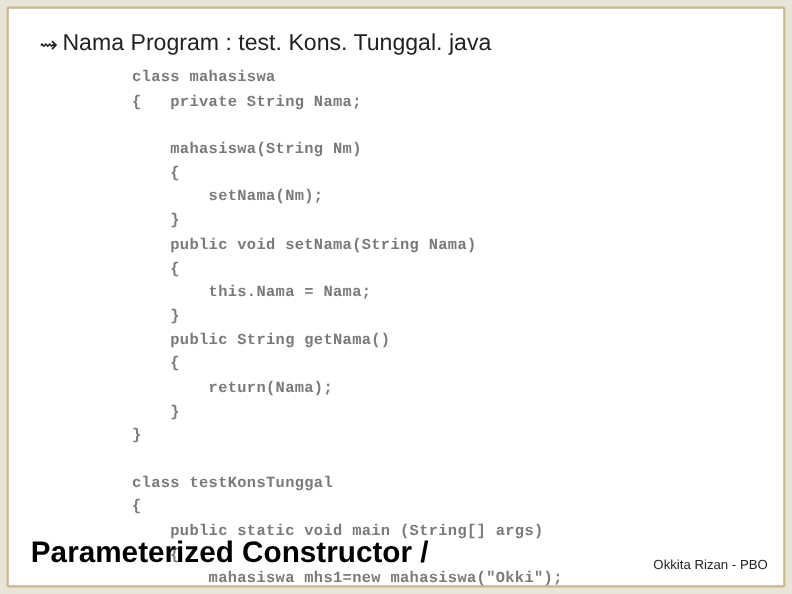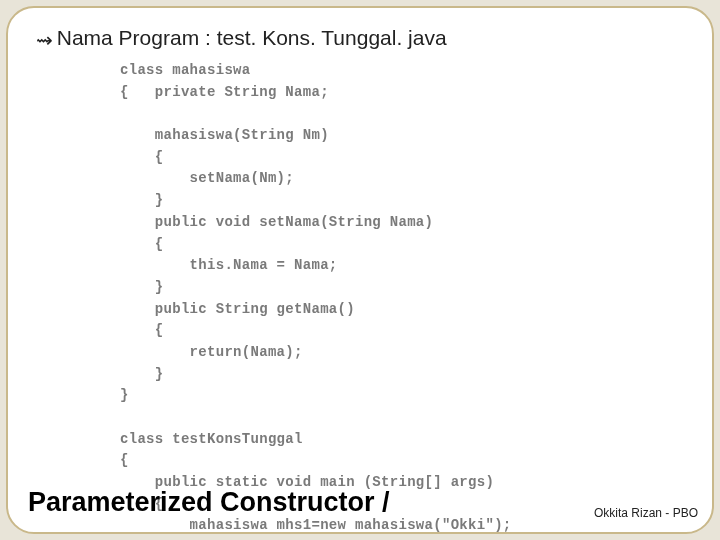--- a/index.html
+++ b/index.html
@@ -12,21 +12,21 @@
     overflow: hidden;
   }
   .slide {
     position: absolute;
     top: 6px;
     left: 6px;
     right: 6px;
     bottom: 6px;
     background: #ffffff;
     border: 2px solid #c9b88a;
-    border-radius: 28px;
+    border-radius: 2px;
     padding: 18px 28px 12px 28px;
   }
   .header-line {
     font-size: 21px;
     color: #222;
     margin-bottom: 10px;
     font-family: Arial, sans-serif;
   }
   .bullet {
     font-family: "Segoe Script", cursive;

